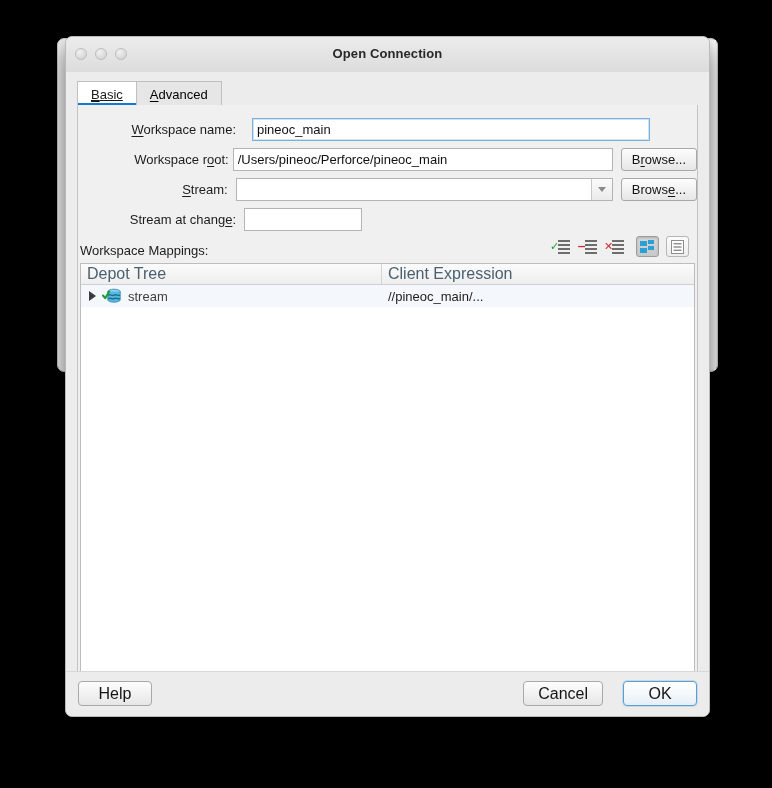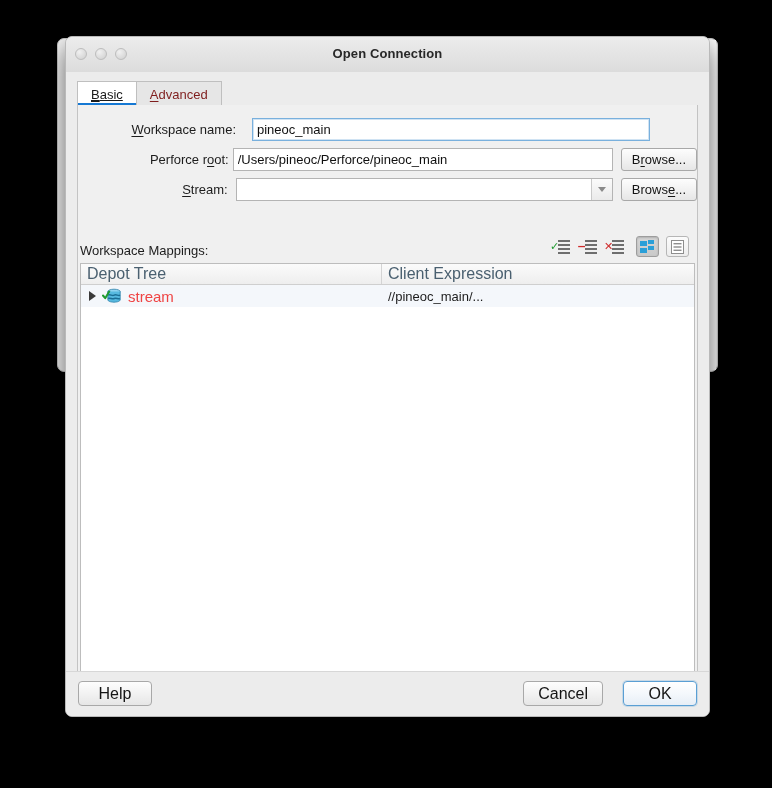--- a/index.html
+++ b/index.html
@@ -77,21 +77,21 @@
     border-bottom: 1px solid #bfbfbf;
     display: flex;
     align-items: flex-end;
   }
   .tab {
     position: relative;
     height: 25px;
     padding: 0 13px;
     display: flex; align-items: center;
     font-size: 13px;
-    color: #7f1d1d;
+    color: #000000;
     background: #e6e6e6;
     border: 1px solid #bfbfbf;
     border-bottom: none;
     box-sizing: border-box;
     cursor: default;
   }
   .tab + .tab { border-left: none; }
   .tab.active {
     background: #ffffff;
     color: #1a1a1a;
@@ -253,21 +253,21 @@
   .cell0 { width: 301px; display: flex; align-items: center; box-sizing: border-box; padding-left: 6px; }
   .cell1 { flex: 1; font-size: 13px; color: #1c1c1c; padding-left: 6px; }
   .tri {
     width: 0; height: 0;
     border-top: 5px solid transparent;
     border-bottom: 5px solid transparent;
     border-left: 7px solid #3a3a3a;
     margin-right: 6px; margin-left: 2px;
   }
   .depot-icon { position: relative; width: 20px; height: 16px; margin-right: 6px; }
-  .row-label { font-size: 15px; color: #ef4444; }
+  .row-label { font-size: 13px; color: #404040; }
 
   
   .footer {
     position: absolute;
     left: 0; right: 0; bottom: 0; height: 44px;
     background: #ececec;
     border-top: 1px solid #d7d7d7;
   }
   .btn-lg {
     height: 25px;
@@ -314,21 +314,21 @@
       </div>
 
       <div class="panel">
 
         <div class="form-row" style="left:0; top:12px; width:100%;">
           <div class="f-label" style="width:158px;"><span class="mn">W</span><span>orkspace name:</span></div>
           <input class="txt focused" style="width: 398px; margin-left: 16px;" value="pineoc_main">
         </div>
 
         <div class="form-row" style="left:0; top:42px; width:100%;">
-          <div class="f-label" style="width:158px;"><span>Perforce r</span><span class="mn">o</span><span>ot:</span></div>
+          <div class="f-label" style="width:158px;"><span>Workspace r</span><span class="mn">o</span><span>ot:</span></div>
           <input class="txt" style="width: 398px; margin-left: 4px;" value="/Users/pineoc/Perforce/pineoc_main">
           <div class="btn" style="margin-left:8px;">
               <span>B</span>
               <span class="mn">r</span>
               <span>owse...</span>
             </div>
         </div>
 
         <div class="form-row" style="left:0; top:72px; width:100%;">
           <div class="f-label" style="width:158px;text-align:right;"><span class="mn">S</span><span>tream:</span></div>
@@ -338,20 +338,24 @@
               <span class="caret"></span>
             </div>
           </div>
           <div class="btn" style="margin-left:8px;">
               <span>Brows</span>
               <span class="mn">e</span>
               <span>...</span>
             </div>
         </div>
 
+        <div class="form-row" style="left:0; top:102px; width:100%;">
+          <div class="f-label" style="width:158px;"><span>Stream at chang</span><span class="mn">e</span><span>:</span></div>
+          <input class="txt" style="width: 118px; margin-left: 8px;" value="">
+        </div>
 
         <div class="section-label" style="left:2px; top:138px;">Workspace Mappings:</div>
 
         <div class="maptools" style="right:8px; top:131px;">
 
           <div class="tool-icon">
             <span class="badge check">✓</span>
             <span class="bars">
                 <i></i>
                 <i></i>

